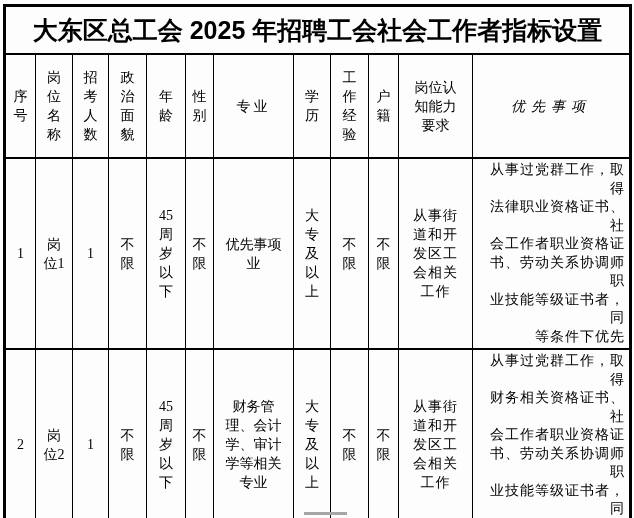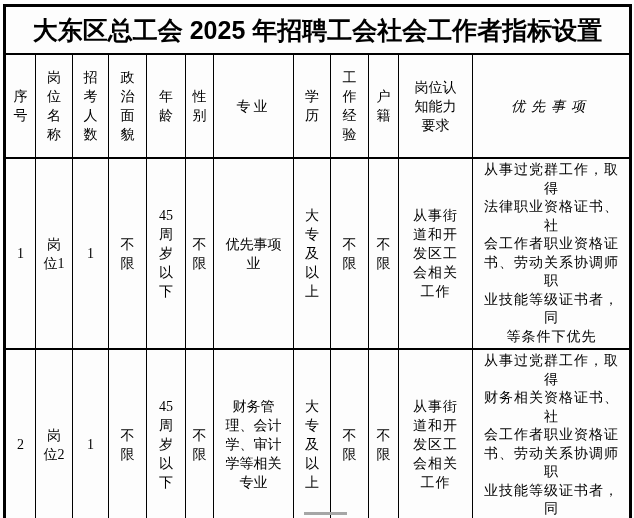--- a/index.html
+++ b/index.html
@@ -44,21 +44,21 @@
     letter-spacing: 0;
     border-bottom-width: 2px;
   }
   .r-hdr { height: 104px; }
   .r1 { height: 125px; }
   .r2 { height: 116px; }
   .hdr-major { letter-spacing: 3px; }
   .hdr-priority { letter-spacing: 6px; font-style: italic; }
   .cog-cell { letter-spacing: 1px; }
   .priority-cell {
-    text-align: center;
+    text-align: right;
     padding: 2px 4px 2px 5px;
     letter-spacing: 1px;
     line-height: 18.5px;
   }
   .scroll-thumb {
     position: absolute;
     left: 304px;
     top: 512px;
     width: 43px;
     height: 3px;

